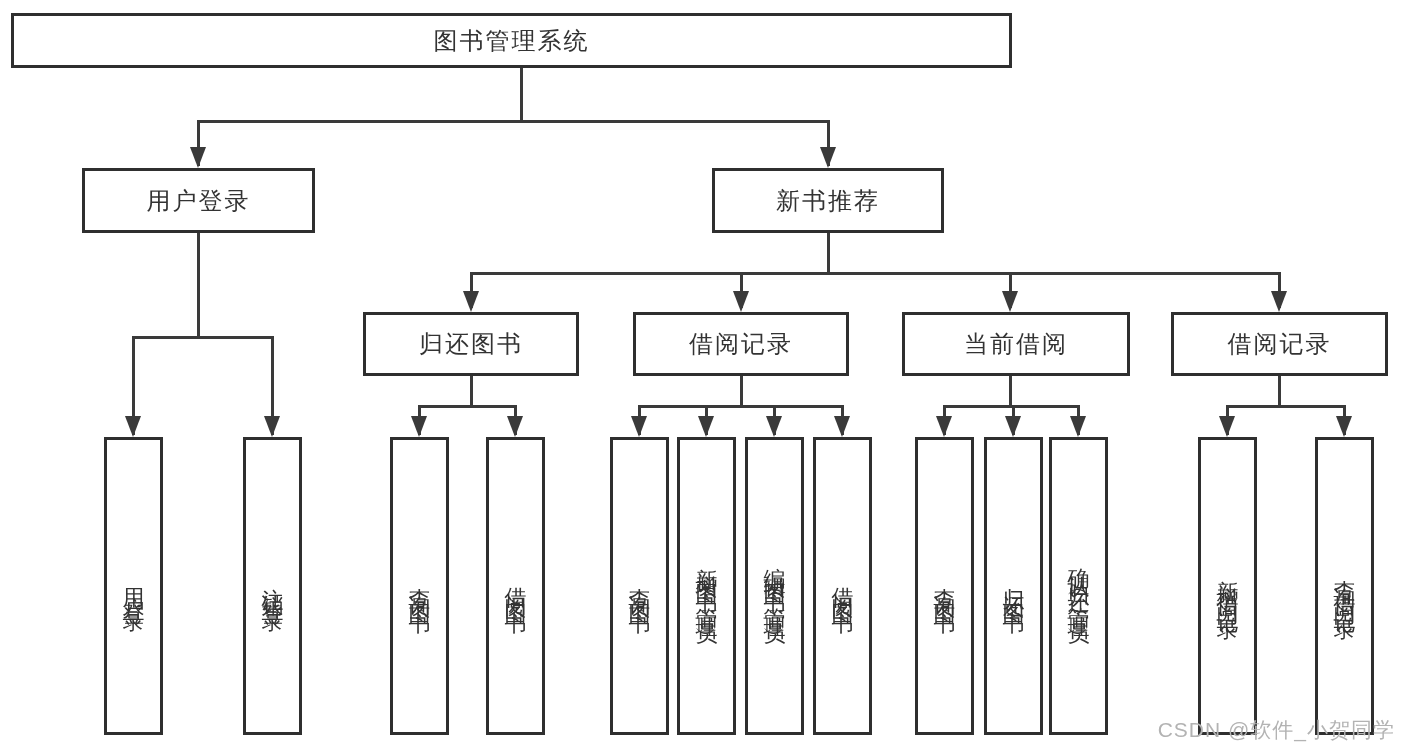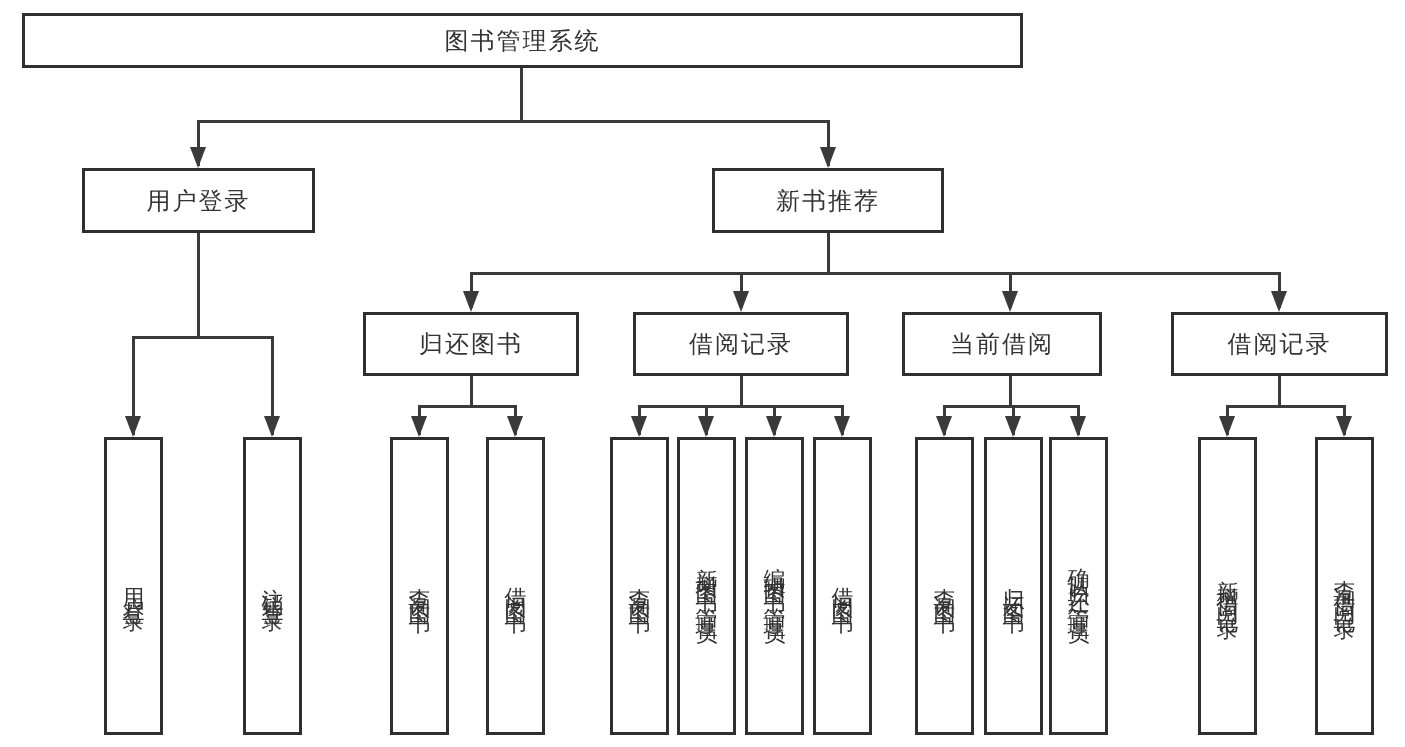--- a/index.html
+++ b/index.html
@@ -114,38 +114,38 @@
   <div class="arrow" style="left:1005px; top:416px;"></div>
   <div class="arrow" style="left:1070px; top:416px;"></div>
 
   <div class="line" style="left:1277.5px; top:376px; width:3px;   height:29px;"></div>
   <div class="line" style="left:1226px;   top:405px; width:120px; height:3px;"></div>
   <div class="line" style="left:1226px;   top:405px; width:3px;   height:30px;"></div>
   <div class="line" style="left:1343px;   top:405px; width:3px;   height:30px;"></div>
   <div class="arrow" style="left:1219px; top:416px;"></div>
   <div class="arrow" style="left:1336px; top:416px;"></div>
 
-  <div class="box" style="left:22px; top:13px; width:1001px; height:55px;">
+  <div class="box" style="left:11px; top:13px; width:1001px; height:55px;">
     <span class="hlabel">图书管理系统</span>
   </div>
 
   <div class="box" style="left:82px; top:168px; width:233px; height:65px;">
     <span class="hlabel">用户登录</span>
   </div>
   <div class="box" style="left:712px; top:168px; width:232px; height:65px;">
     <span class="hlabel">新书推荐</span>
   </div>
 
   <div class="box" style="left:363px; top:312px; width:216px; height:64px;">
     <span class="hlabel">归还图书</span>
   </div>
   <div class="box" style="left:633px; top:312px; width:216px; height:64px;">
     <span class="hlabel">借阅记录</span>
   </div>
-  <div class="box" style="left:902px; top:312px; width:200px; height:64px;">
+  <div class="box" style="left:902px; top:312px; width:228px; height:64px;">
     <span class="hlabel">当前借阅</span>
   </div>
   <div class="box" style="left:1171px; top:312px; width:217px; height:64px;">
     <span class="hlabel">借阅记录</span>
   </div>
 
   <div class="box" style="left:104px; top:437px; width:59px; height:298px;">
     <span class="vlabel">用户登录</span>
   </div>
   <div class="box" style="left:243px; top:437px; width:59px; height:298px;">
@@ -182,14 +182,15 @@
     <span class="vlabel">确认归还（管理员）</span>
   </div>
 
   <div class="box" style="left:1198px; top:437px; width:59px; height:298px;">
     <span class="vlabel">新增借阅记录</span>
   </div>
   <div class="box" style="left:1315px; top:437px; width:59px; height:298px;">
     <span class="vlabel">查询借阅记录</span>
   </div>
 
+  <div class="watermark">CSDN @软件_小贺同学</div>
 
 </div>
 
 </body></html>

